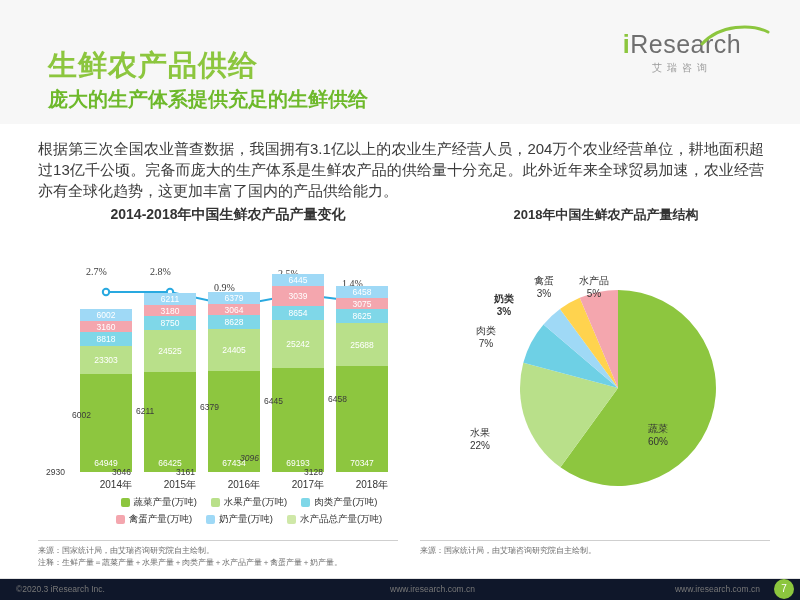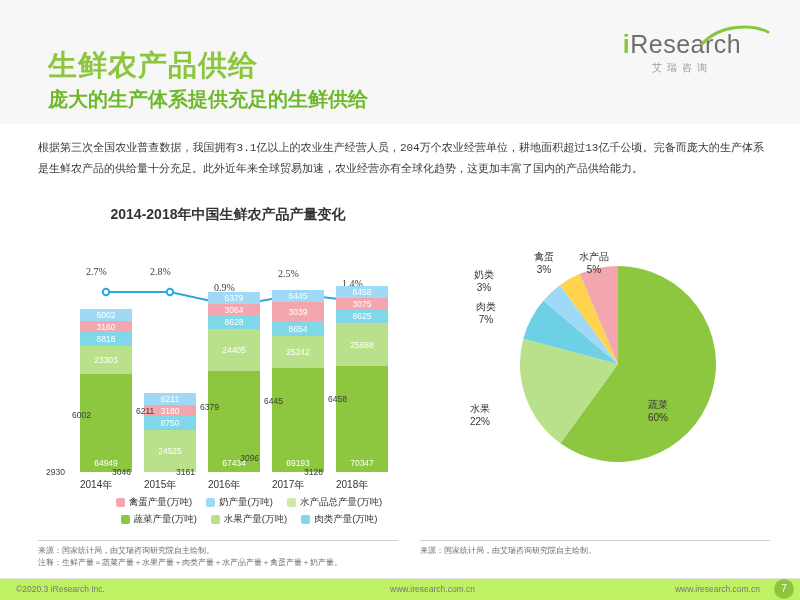--- a/index.html
+++ b/index.html
@@ -40,23 +40,22 @@
   .logo-text .i { color: #8cc63e; font-weight: bold; }
   .logo-cn {
     font-size: 10px; color: #9b9b9b; letter-spacing: 5px; margin-top: 2px;
   }
   .logo-swoosh {
     position: absolute; right: 30px; top: 22px; width: 70px; height: 26px;
   }
   
   .para {
     position: absolute; left: 38px; top: 138px; width: 726px;
-    font-size: 11px; color: #3b3b3b; line-height: 21px;
+    font-size: 15px; color: #3b3b3b; line-height: 21px;
     text-align: justify;
-    font-family: Liberation Mono, monospace;
   }
   
   .panel-left {
     position: absolute; left: 28px; top: 206px; width: 400px; height: 330px;
   }
   .panel-right {
     position: absolute; left: 432px; top: 206px; width: 348px; height: 330px;
   }
   .chart-title {
     text-align: center; font-size: 14px; font-weight: bold; color: #333;
@@ -76,21 +75,21 @@
     position: absolute; left: 0; right: 0; top: 50%;
     transform: translateY(-50%);
     text-align: center; font-size: 8.5px; color: #ffffff;
   }
   .seg.veg  { background: #8dc63f; }
   .seg.fruit{ background: #b9e08a; }
   .seg.meat { background: #7fd7e8; }
   .seg.egg  { background: #f4a6ae; }
   .seg.aqua { background: #9fd9f6; }
   .bar-cat {
-    position: absolute; bottom: 6px; width: 52px; text-align: left;
+    position: absolute; bottom: 6px; width: 52px; text-align: right;
     font-size: 10px; color: #333;
   }
   .out-label {
     position: absolute; font-size: 8.5px; color: #3b3b3b;
   }
   .pct-label {
     position: absolute; font-size: 10px; color: #3b3b3b; font-family: Liberation Serif, serif;
   }
   .line-svg { position: absolute; left: 0; top: 0; width: 400px; height: 268px; }
 
@@ -114,21 +113,21 @@
     border-top: 1px solid #cfcfcf; padding-top: 4px;
   }
   .notes-right {
     position: absolute; left: 420px; top: 540px; width: 350px;
     font-size: 8px; color: #6d6d6d; line-height: 12px;
     border-top: 1px solid #cfcfcf; padding-top: 4px;
   }
   
   .footer {
     position: absolute; left: 0; bottom: 0; width: 800px; height: 22px;
-    background: #bef264; border-top: 1px solid #e3e3e3;
+    background: #0f172a; border-top: 1px solid #e3e3e3;
   }
   .footer-left {
     position: absolute; left: 16px; top: 5px; font-size: 8.5px; color: #777;
   }
   .footer-center {
     position: absolute; left: 390px; top: 5px; font-size: 8.5px; color: #777;
   }
   .footer-right {
     position: absolute; right: 40px; top: 5px; font-size: 8.5px; color: #777;
   }
@@ -207,20 +206,23 @@
           </div>
         <div class="seg egg" style="height:11px;">
             <span>3180</span>
           </div>
         <div class="seg meat" style="height:14px;">
             <span>8750</span>
           </div>
         <div class="seg fruit" style="height:42px;">
             <span>24525</span>
           </div>
+        <div class="seg veg" style="height:100px;">
+            <span style="top:auto;bottom:4px;transform:none;">66425</span>
+          </div>
       </div>
       <div class="out-label" style="left:108px; top:176px;">6211</div>
       <div class="out-label" style="left:84px; top:237px;">3046</div>
 
       <div class="bar-col" style="left:180px;">
         <div class="seg aqua" style="height:12px;">
             <span>6379</span>
           </div>
         <div class="seg egg" style="height:11px;">
             <span>3064</span>
@@ -241,21 +243,21 @@
       <div class="bar-col" style="left:244px;">
         <div class="seg aqua" style="height:12px;">
             <span>6445</span>
           </div>
         <div class="seg egg" style="height:20px;">
             <span>3039</span>
           </div>
         <div class="seg meat" style="height:14px;">
             <span>8654</span>
           </div>
-        <div class="seg fruit" style="height:32px;">
+        <div class="seg fruit" style="height:48px;">
             <span>25242</span>
           </div>
         <div class="seg veg" style="height:104px;">
             <span style="top:auto;bottom:4px;transform:none;">69193</span>
           </div>
       </div>
       <div class="out-label" style="left:236px; top:166px;">6445</div>
       <div class="out-label" style="left:212px; top:223px;font-style:italic;">3096</div>
 
       <div class="bar-col" style="left:308px;">
@@ -281,50 +283,51 @@
       <div class="bar-cat" style="left:52px;">2014年</div>
       <div class="bar-cat" style="left:116px;">2015年</div>
       <div class="bar-cat" style="left:180px;">2016年</div>
       <div class="bar-cat" style="left:244px;">2017年</div>
       <div class="bar-cat" style="left:308px;">2018年</div>
     </div>
 
     <div class="legend">
       <div class="legend-row">
         <div class="legend-item">
+          <span class="swatch" style="background:#8dc63f"></span>
+          <span>蔬菜产量(万吨)</span>
+        </div>
+        <div class="legend-item">
+          <span class="swatch" style="background:#b9e08a"></span>
+          <span>水果产量(万吨)</span>
+        </div>
+        <div class="legend-item">
+          <span class="swatch" style="background:#7fd7e8"></span>
+          <span>肉类产量(万吨)</span>
+        </div>
+      </div>
+      <div class="legend-row">
+        <div class="legend-item">
           <span class="swatch" style="background:#f4a6ae"></span>
           <span>禽蛋产量(万吨)</span>
         </div>
         <div class="legend-item">
           <span class="swatch" style="background:#9fd9f6"></span>
           <span>奶产量(万吨)</span>
         </div>
         <div class="legend-item">
           <span class="swatch" style="background:#cfe8a8"></span>
           <span>水产品总产量(万吨)</span>
         </div>
       </div>
-      <div class="legend-row">
-        <div class="legend-item">
-          <span class="swatch" style="background:#8dc63f"></span>
-          <span>蔬菜产量(万吨)</span>
-        </div>
-        <div class="legend-item">
-          <span class="swatch" style="background:#b9e08a"></span>
-          <span>水果产量(万吨)</span>
-        </div>
-        <div class="legend-item">
-          <span class="swatch" style="background:#7fd7e8"></span>
-          <span>肉类产量(万吨)</span>
-        </div>
-      </div>
     </div>
   </div>
 
   <div class="panel-right">
+    <div class="chart-title">2018年中国生鲜农产品产量结构</div>
 
     <div class="pie-wrap">
       <svg class="pie-svg" width="300" height="270" viewBox="0 0 300 270">
         <g transform="translate(168,150)">
 
           <path d="M0 0 L0 -98 A98 98 0 1 1 -57.6 79.3 Z" fill="#8dc63f"></path>
 
           <path d="M0 0 L-57.6 79.3 A98 98 0 0 1 -94.7 -25.3 Z" fill="#b9e08a"></path>
 
           <path d="M0 0 L-94.7 -25.3 A98 98 0 0 1 -74.5 -63.6 Z" fill="#6ed0e5"></path>
@@ -342,21 +345,21 @@
           <div>60%</div>
       </div>
       <div class="pie-lab" style="left:28px; top:196px; width:40px;">
         <div>水果</div>
           <div>22%</div>
       </div>
       <div class="pie-lab" style="left:34px; top:94px; width:40px;">
         <div>肉类</div>
           <div>7%</div>
       </div>
-      <div class="pie-lab" style="left:32px; top:62px; width:40px;">
+      <div class="pie-lab" style="left:52px; top:62px; width:40px;font-weight:bold;">
         <div>奶类</div>
           <div>3%</div>
       </div>
       <div class="pie-lab" style="left:92px; top:44px; width:40px;">
         <div>禽蛋</div>
           <div>3%</div>
       </div>
       <div class="pie-lab" style="left:138px; top:44px; width:48px;">
         <div>水产品</div>
           <div>5%</div>

